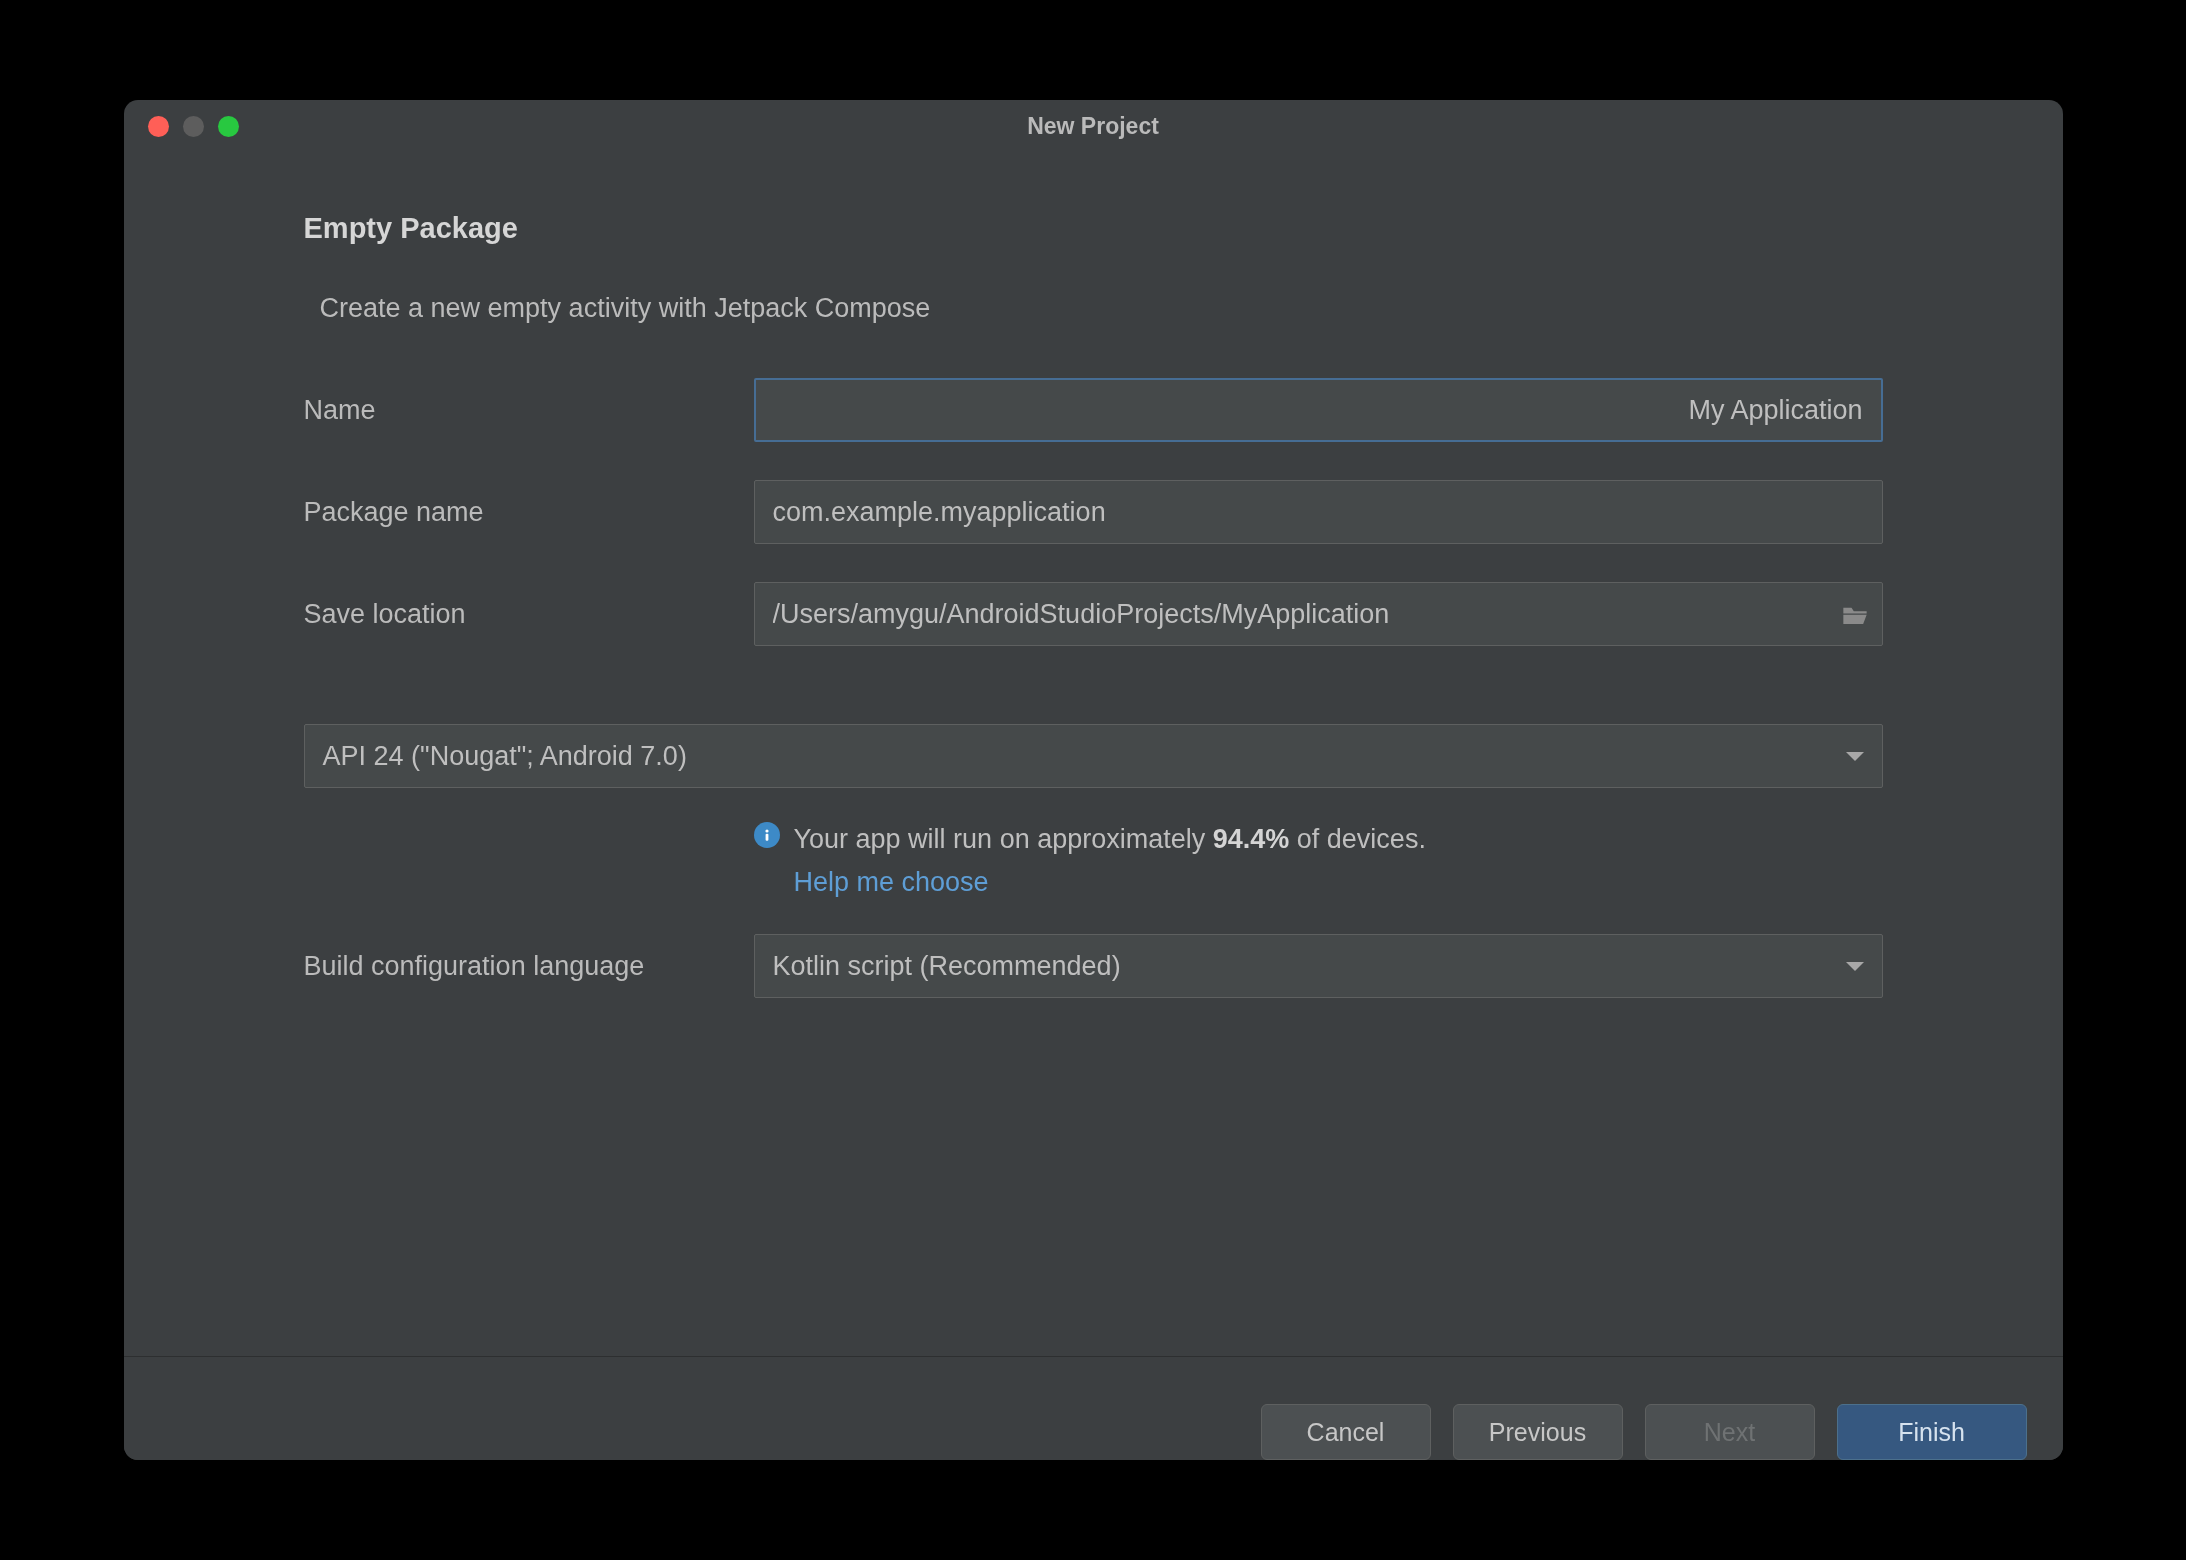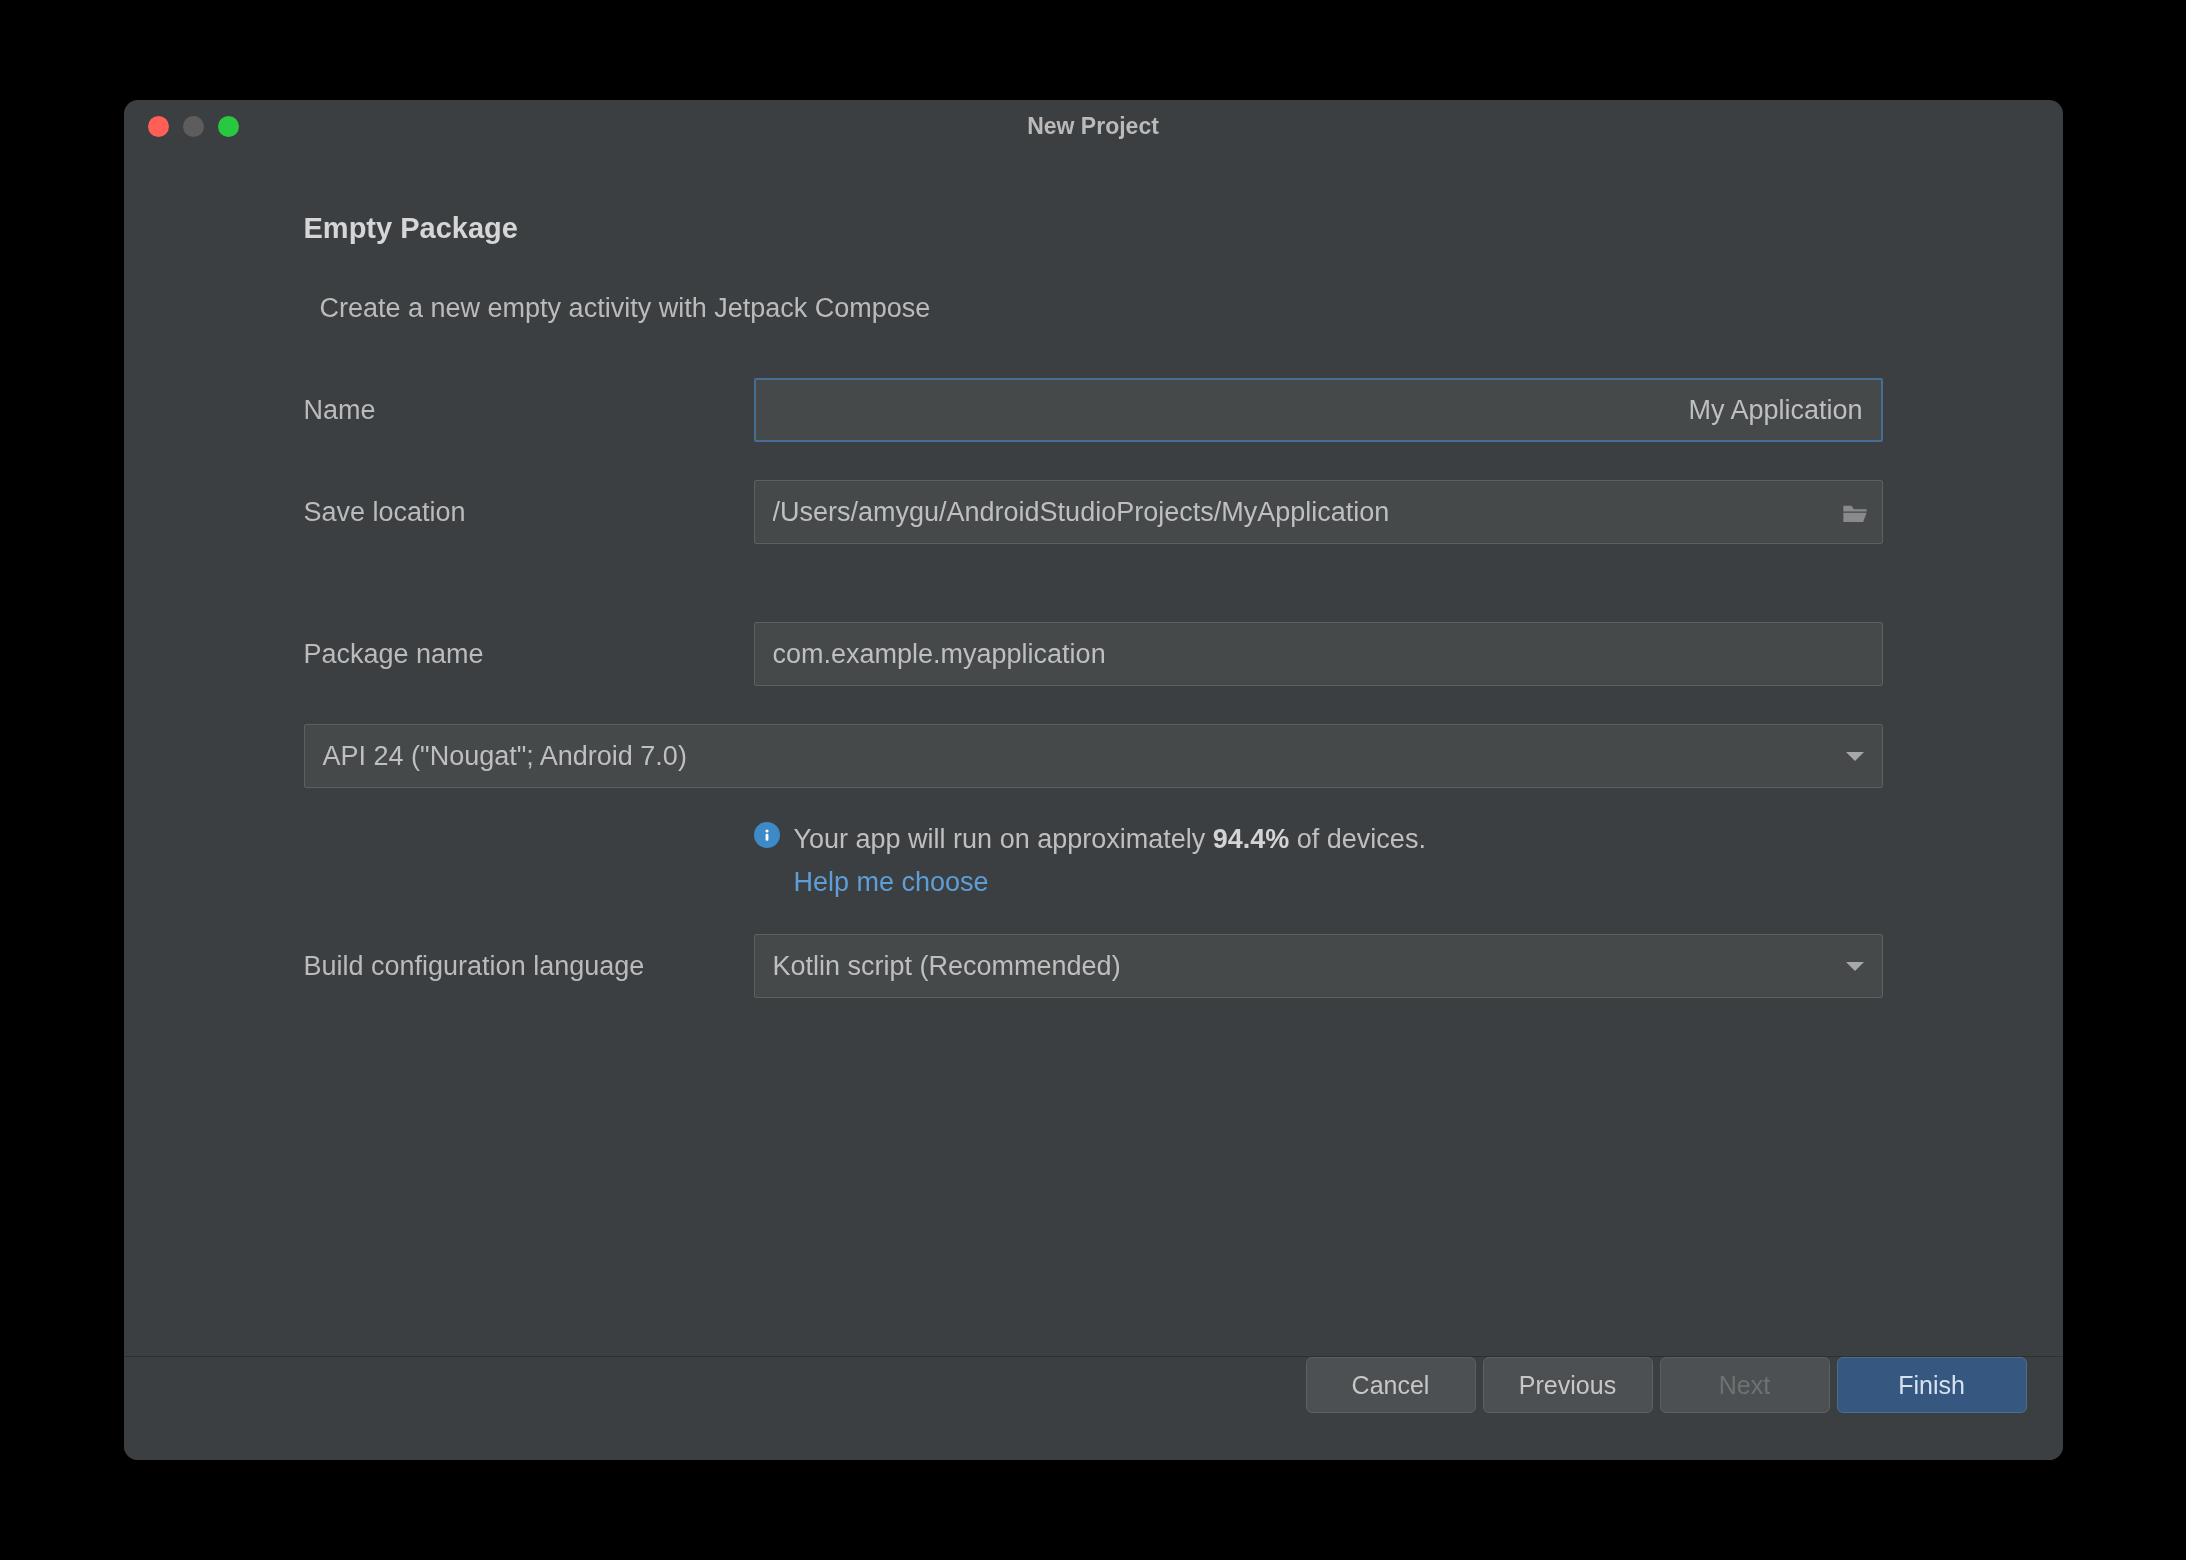--- a/index.html
+++ b/index.html
@@ -148,23 +148,23 @@
     }
     .info-icon svg { width: 16px; height: 16px; fill: #fff; }
     .info-text { color: #bfbfbf; font-size: 27px; line-height: 1.6; }
     .info-text strong { color: #d4d4d4; font-weight: 700; }
     .help-link { color: #5e9ed6; font-size: 27px; text-decoration: none; display: block; margin-top: 6px; }
     .footer {
       border-top: 1px solid #2d2f30;
       background: #3c3f41;
       height: 104px;
       display: flex;
-      align-items: flex-start;
+      align-items: flex-end;
       justify-content: flex-end;
-      gap: 7px;
+      gap: 22px;
       padding: 0 36px;
       flex-shrink: 0;
     }
     .btn {
       height: 56px;
       min-width: 170px;
       padding: 0 26px;
       background: #4c5052;
       border: 1px solid #5e6060;
       color: #c7c7c7;
@@ -195,40 +195,40 @@
     <div class="heading">Empty Package</div>
     <div class="subheading">Create a new empty activity with Jetpack Compose</div>
 
     <div class="form-row">
       <div class="form-label">Name</div>
       <div class="form-field">
         <input type="text" class="text-input focused" value="My Application" style="">
       </div>
     </div>
 
+    <div class="form-row">
+      <div class="form-label">Package name</div>
+      <div class="form-field">
+        <input type="text" class="text-input" value="com.example.myapplication" style="">
+      </div>
+    </div>
+
     <div class="form-row extra-gap">
       <div class="form-label">Save location</div>
       <div class="form-field input-with-icon">
         <input type="text" class="text-input" value="/Users/amygu/AndroidStudioProjects/MyApplication" style="">
         <span class="browse-icon">
           <svg viewBox="0 0 24 20" fill="currentColor">
               <path d="M2 4h7l2 3h11v2H2V4zm0 6h20l-3 8H2v-8z"></path>
             </svg>
         </span>
       </div>
     </div>
 
     <div class="form-row">
-      <div class="form-label">Package name</div>
-      <div class="form-field">
-        <input type="text" class="text-input" value="com.example.myapplication" style="">
-      </div>
-    </div>
-
-    <div class="form-row">
       <div class="form-field">
         <div class="select">
           <span>API 24 ("Nougat"; Android 7.0)</span>
           <span class="chevron-down"></span>
         </div>
       </div>
     </div>
 
     <div class="info-block">
       <div class="info-icon">

